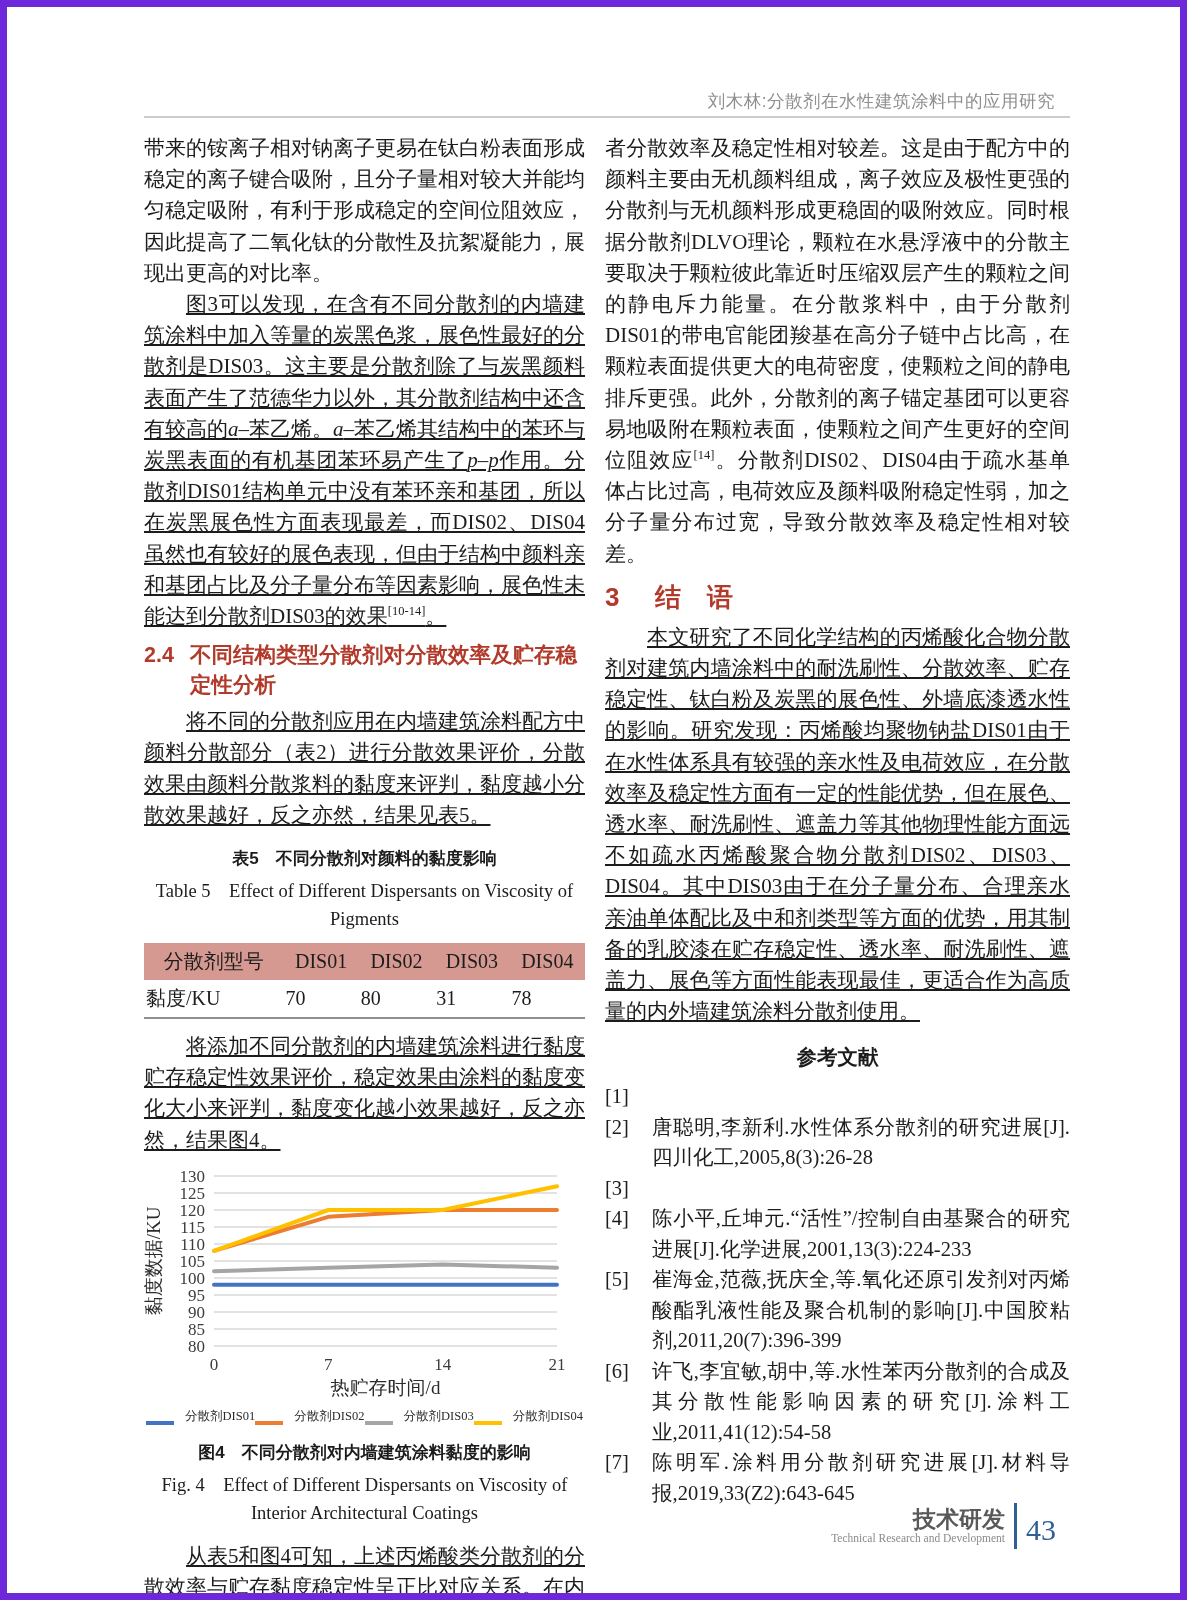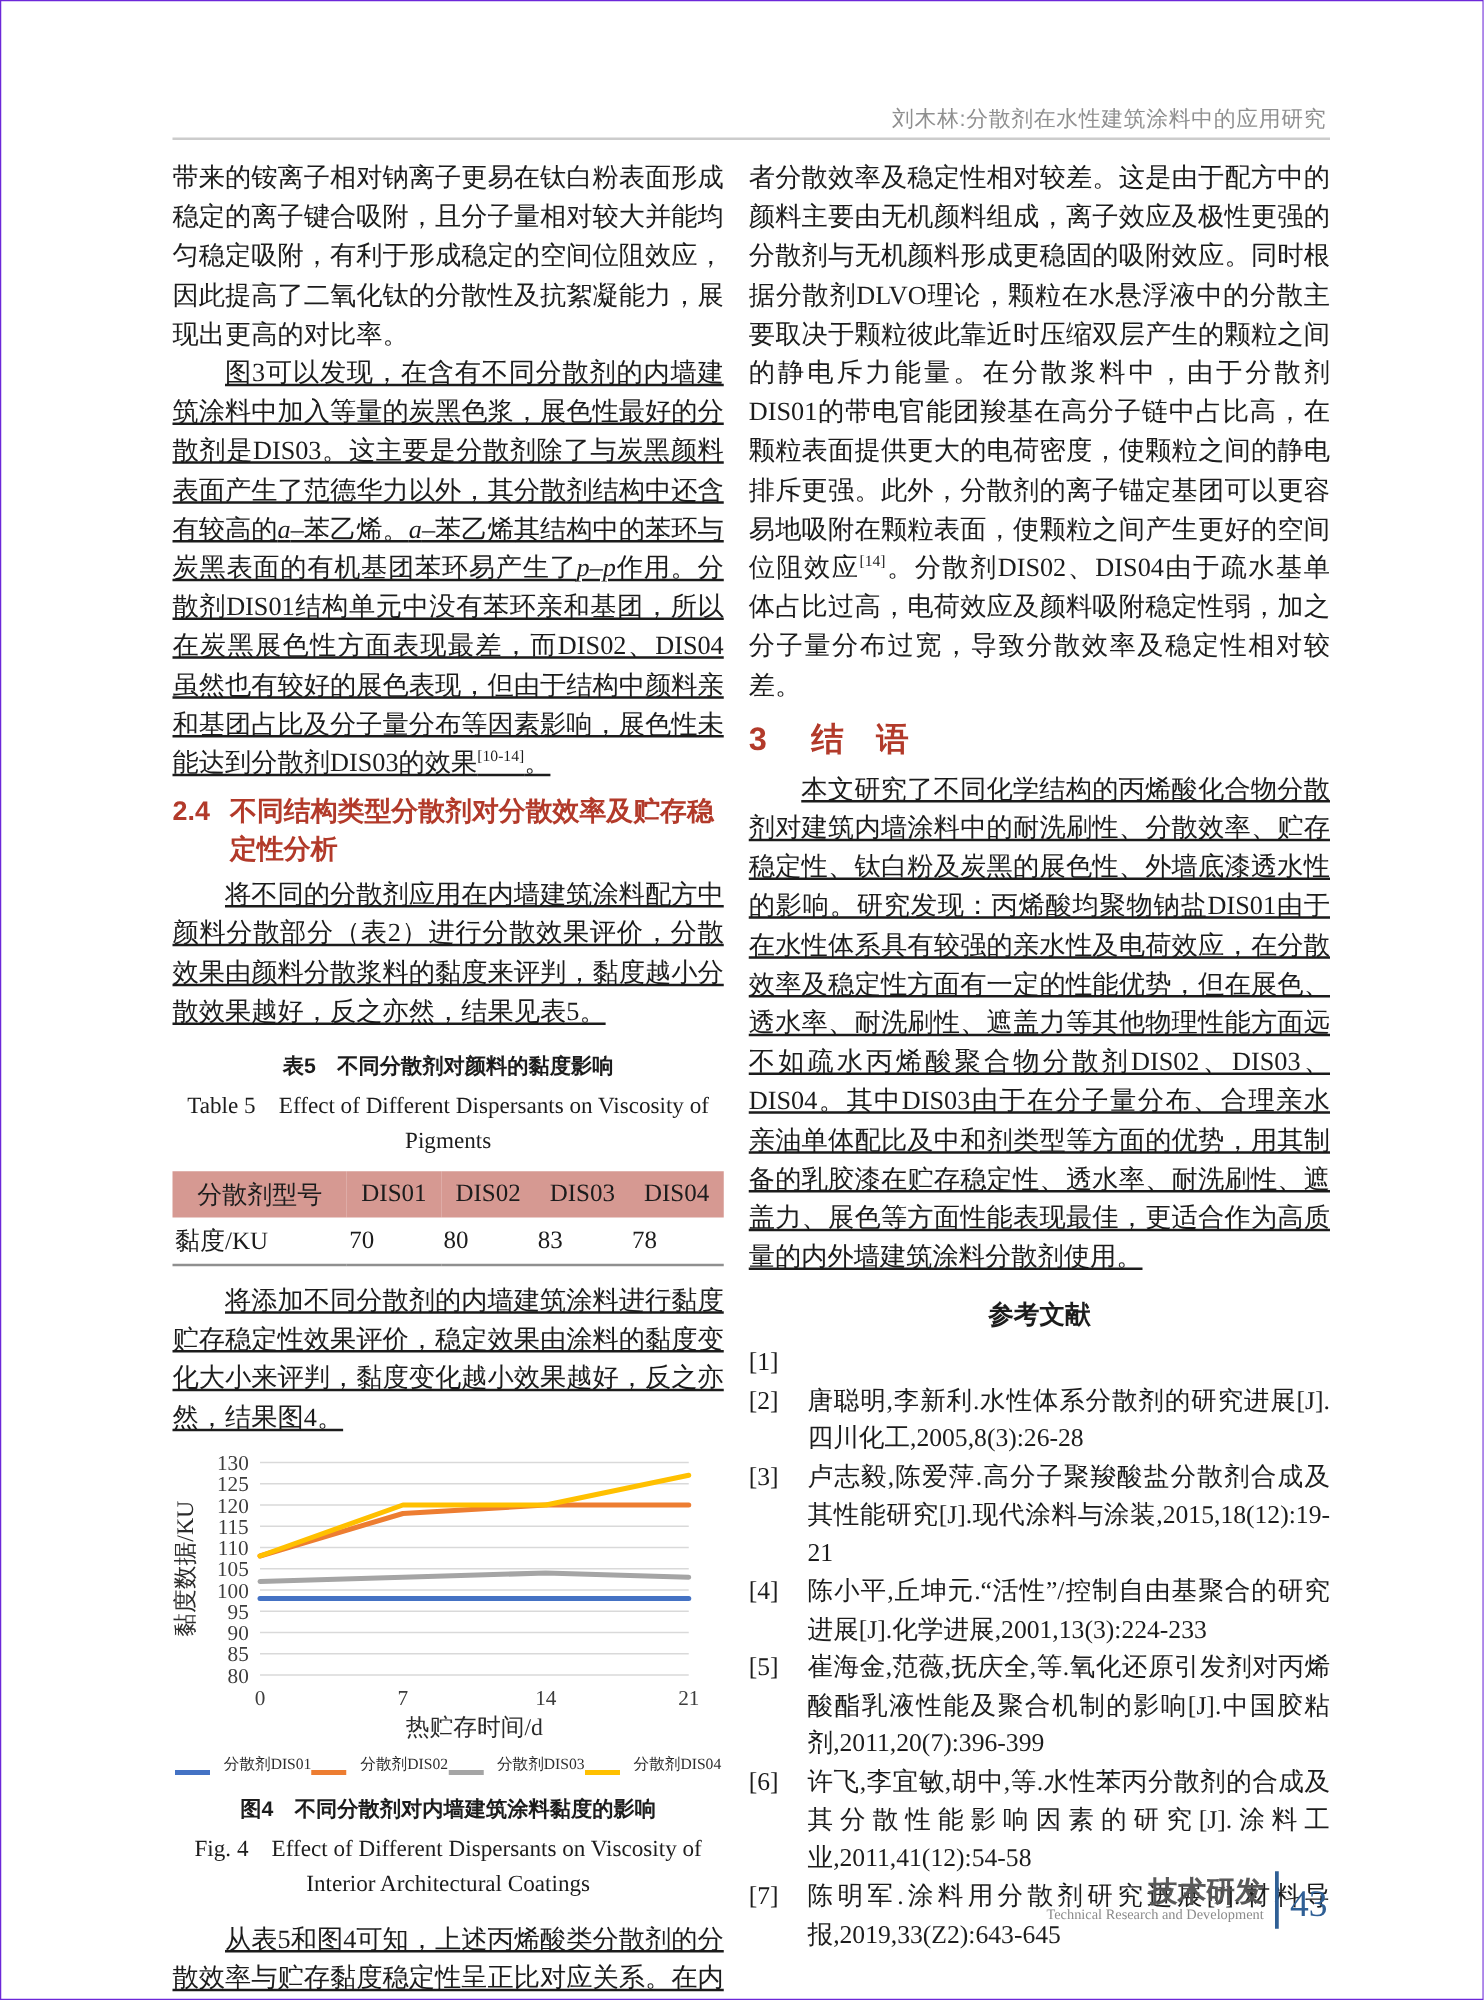--- a/index.html
+++ b/index.html
@@ -1,18 +1,18 @@
 <!DOCTYPE html>
 <html style="--accent-red: #b23a2a; --table-header-bg: #d69992; --footer-blue: #2f5f95; --series-blue: #4472c4; --series-orange: #ed7d31; --series-gray: #a5a5a5; --series-yellow: #ffc000;"><head>
 <meta charset="utf-8">
 <style>
   html,body{margin:0;padding:0;background:#ffffff;}
   .page{
     position:relative; width:1187px; height:1600px; background:#fff;
-    border:1px solid #6d28d9; box-sizing:border-box;
+    border:7px solid #6d28d9; box-sizing:border-box;
     font-family:"Liberation Serif","DejaVu Serif",serif; color:#1c1c1c;
     overflow:hidden;
   }
   .header-title{
     position:absolute; top:82px; right:125px;
     font-size:17.5px; color:#8f8f8f; letter-spacing:.5px;
     font-family:"Liberation Sans","DejaVu Sans",sans-serif;
   }
   .header-rule{
     position:absolute; top:109px; left:137px; width:926px; height:0;
@@ -121,21 +121,21 @@
               <th>DIS03</th>
               <th>DIS04</th>
             </tr>
         </thead>
         <tbody>
           <tr>
 
           <td>黏度/KU</td>
               <td>70</td>
               <td>80</td>
-              <td>83</td>
+              <td>31</td>
               <td>78</td>
             </tr>
         </tbody>
       </table>
 
       <p class="body indent">将添加不同分散剂的内墙建筑涂料进行黏度贮存稳定性效果评价，稳定效果由涂料的黏度变化大小来评判，黏度变化越小效果越好，反之亦然，结果图4。</p>
 
       <div class="chart-wrap"><svg width="441" height="234">
             <line x1="70" y1="180" x2="413" y2="180" stroke="#d9d9d9" stroke-width="1.3"></line>
             <text x="61" y="186" text-anchor="end" font-size="17" fill="#3c3c3c">80</text>
@@ -220,21 +220,20 @@
             <span class="label">[1]</span>
           </div>
 
           <div class="ref">
             <span class="label">[2]</span>
             <span class="text">唐聪明,李新利.水性体系分散剂的研究进展[J].四川化工,2005,8(3):26-28</span>
           </div>
 
           <div class="ref">
             <span class="label">[3]</span>
-            <span class="text">卢志毅,陈爱萍.高分子聚羧酸盐分散剂合成及其性能研究[J].现代涂料与涂装,2015,18(12):19-21</span>
           </div>
 
           <div class="ref">
             <span class="label">[4]</span>
             <span class="text">陈小平,丘坤元.“活性”/控制自由基聚合的研究进展[J].化学进展,2001,13(3):224-233</span>
           </div>
 
           <div class="ref">
             <span class="label">[5]</span>
             <span class="text">崔海金,范薇,抚庆全,等.氧化还原引发剂对丙烯酸酯乳液性能及聚合机制的影响[J].中国胶粘剂,2011,20(7):396-399</span>

